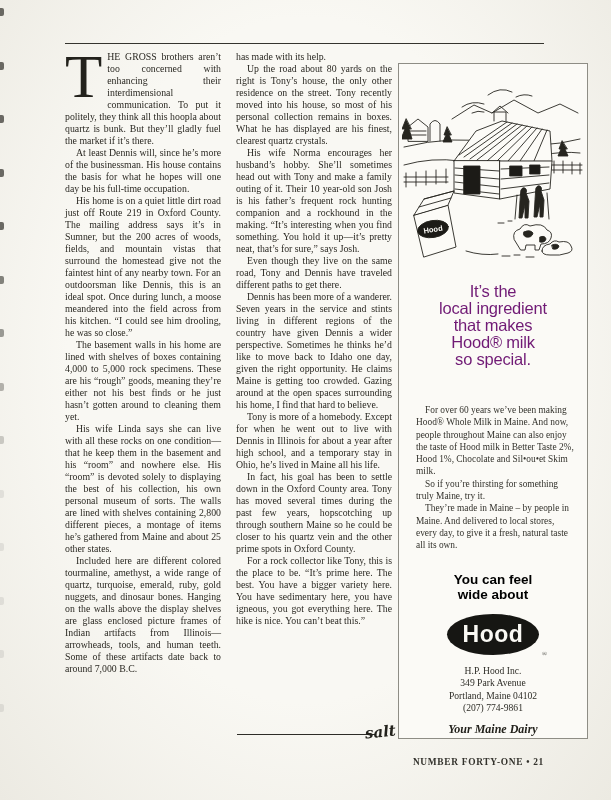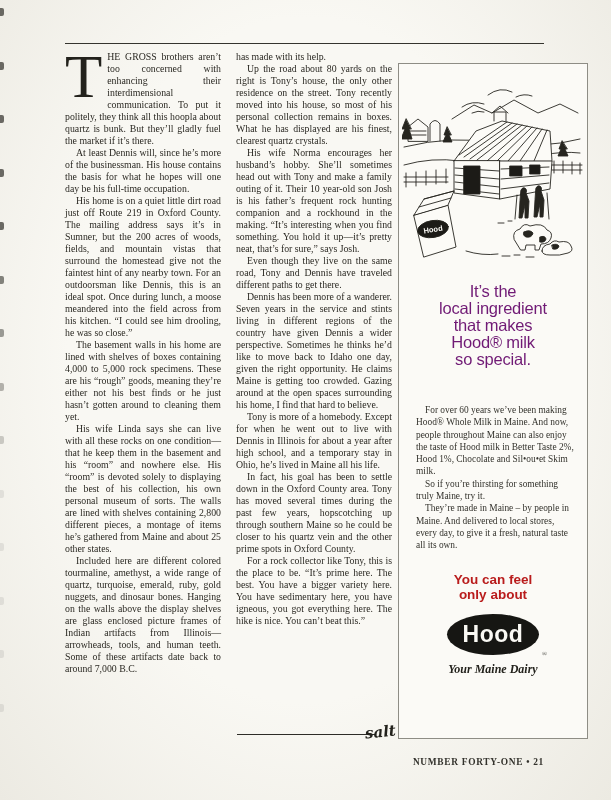--- a/index.html
+++ b/index.html
@@ -26,21 +26,21 @@
     font-weight:700;font-size:15px;transform:rotate(-6deg);color:#23221c;}
 
   .ad{position:absolute;left:398px;top:63px;width:190px;height:676px;border:1px solid #8e8d85;
     box-sizing:border-box;background:#fbfaf6;text-align:center;overflow:hidden;}
   .farm{display:block;margin:3px auto 0;}
   .headline{margin-top:24px;font-family:"Liberation Sans",sans-serif;font-weight:400;
     font-size:16.5px;line-height:17px;color:#701a75;letter-spacing:-0.2px;}
   .ad-body{margin:36px 13px 0 17px;text-align:left;font-size:9.4px;line-height:12.3px;color:#33322c;}
   .ad-para{margin:0;text-indent:9px;}
   .feel-good{margin-top:20px;font-family:"Liberation Sans",sans-serif;font-weight:700;
-    font-size:13.5px;line-height:15px;color:#b91c1c;}
+    font-size:13.5px;line-height:15px;color:#000000;}
   .logo-wrap{margin-top:12px;position:relative;display:inline-block;}
   .hood-logo{width:92px;height:41px;background:#161613;border-radius:50%;color:#faf9f4;
     font-family:"Liberation Sans",sans-serif;font-weight:700;font-size:23px;letter-spacing:.5px;
     display:flex;align-items:center;justify-content:center;}
   .logo-reg{position:absolute;right:-8px;bottom:-2px;font-size:6.5px;color:#33322c;}
   .address{margin-top:10px;font-size:9.6px;line-height:12.6px;color:#2e2d27;}
   .address div{white-space:nowrap;}
   .tagline{margin-top:7px;font-style:italic;font-weight:700;font-size:12px;color:#23221c;}
 
   .footer{position:absolute;top:757px;right:67px;font-size:9.4px;font-weight:700;
@@ -181,26 +181,33 @@
     <div class="ad-body">
 
     <p class="ad-para">For over 60 years we’ve been making Hood® Whole Milk in Maine. And now, people throughout Maine can also enjoy the taste of Hood milk in Better Taste 2%, Hood 1%, Chocolate and Sil•ou•et Skim milk.</p>
         <p class="ad-para">So if you’re thirsting for something truly Maine, try it.</p>
         <p class="ad-para">They’re made in Maine – by people in Maine. And delivered to local stores, every day, to give it a fresh, natural taste all its own.</p>
       </div>
 
     <div class="feel-good">
 
     <div>You can feel</div>
-        <div>only about</div>
+        <div>wide about</div>
       </div>
 
     <div class="logo-wrap">
       <div class="hood-logo">Hood</div>
       <span class="logo-reg">®</span>
     </div>
 
+    <div class="address">
+
+    <div>H.P. Hood Inc.</div>
+        <div>349 Park Avenue</div>
+        <div>Portland, Maine 04102</div>
+        <div>(207) 774-9861</div>
+      </div>
 
     <div class="tagline">Your Maine Dairy</div>
   </div>
 
   <div class="footer">NUMBER FORTY-ONE • 21</div>
 </div>
 
 </body></html>

